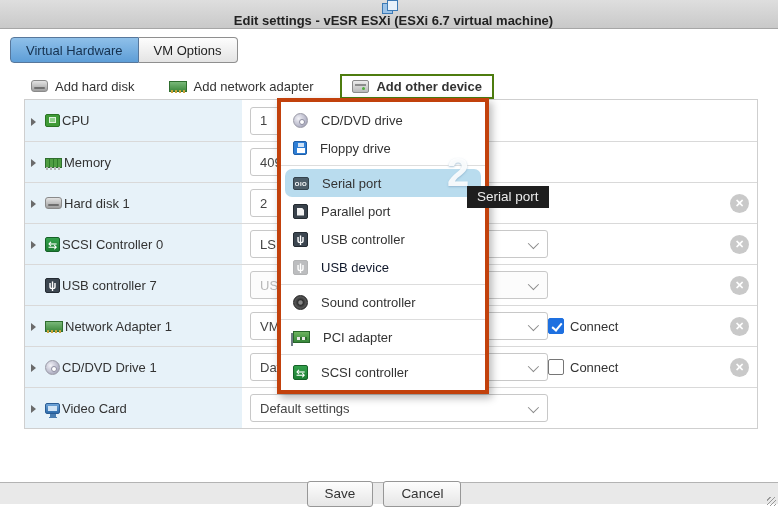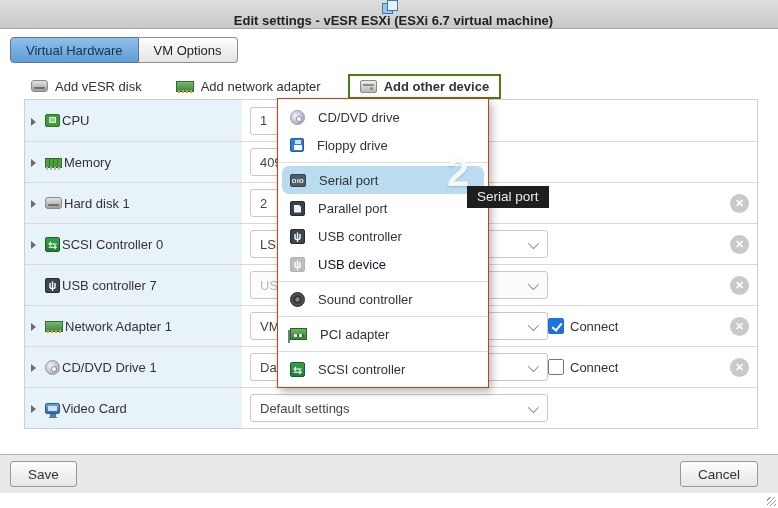--- a/index.html
+++ b/index.html
@@ -107,36 +107,36 @@
   .chk { width:16px; height:16px; border:1px solid #767676; border-radius:2px; background:#fff; position:relative; flex:none; }
   .chk.checked { background:#1e70e0; border-color:#1e70e0; }
   .chk.checked::after { content:""; position:absolute; left:5px; top:1.5px; width:4px; height:8px;
     border-right:2px solid #fff; border-bottom:2px solid #fff; transform:rotate(40deg); }
   .chk-label { font-size:13px; color:#333; margin-left:6px; }
   .remove { position:absolute; right:8px; top:11px; width:19px; height:19px; border-radius:50%;
     background:#c9c9c9; color:#fff; font-size:11px; font-weight:bold; line-height:19px; text-align:center; cursor:default; }
 
   
   .menu { position:absolute; left:277px; top:98px; width:212px; background:#fff;
-    border:1px solid #c2410c; box-shadow:3px 4px 8px rgba(0,0,0,.28); padding:4px 0; z-index:20; }
+    border:4px solid #c2410c; box-shadow:3px 4px 8px rgba(0,0,0,.28); padding:4px 0; z-index:20; }
   .mitem { height:28px; display:flex; align-items:center; padding-left:12px; font-size:13px; color:#333; }
   .mitem .mlabel { margin-left:13px; }
   .mitem.hl { background:#b9dcee; border-radius:7px; margin:0 4px; padding-left:8px; }
   .mitem.disabled { color:#0f172a; }
   .msep { height:0; border-top:1px solid #ddd; margin:3px 0; }
 
   
   .badge2 { position:absolute; left:447px; top:150px; z-index:30; font-size:40px; font-weight:bold;
     color:rgba(255,255,255,.9); text-shadow:0 1px 2px rgba(120,160,190,.6); }
   .tooltip { position:absolute; left:467px; top:186px; z-index:31; background:#1e1e1e; color:#ececec;
     font-size:13.5px; padding:3px 10px 4px 10px; white-space:nowrap; }
 
   
-  .footer { position:absolute; left:0; bottom:15px; width:778px; height:39px; background:#e9e9e9;
-    border-top:1px solid #b3b3b3; display:flex; align-items:center; justify-content:space-between; padding-right:20px; }
+  .footer { position:absolute; left:0; bottom:4px; width:778px; height:22px; background:#e9e9e9;
+    border-top:1px solid #b3b3b3; display:flex; align-items:center; justify-content:center; padding-right:20px; }
   .btn { height:26px; padding:0 17px; margin-left:10px; font-size:13.5px; color:#333;
     background:linear-gradient(#fdfdfd,#e6e6e6); border:1px solid #979797; border-radius:3px; }
   .resize-handle { position:absolute; right:2px; bottom:2px; width:9px; height:9px;
     background:repeating-linear-gradient(135deg, transparent 0 2px, #999 2px 3px); }
 </style>
 </head>
 <body>
 
 <div class="window">
 
@@ -146,21 +146,21 @@
   </div>
 
   <div class="tabs">
     <div class="tab active">Virtual Hardware</div>
     <div class="tab">VM Options</div>
   </div>
 
   <div class="toolbar">
     <div class="tool-btn">
       <span class="ic ic-disk"></span>
-      <span class="tlabel">Add vESR disk</span>
+      <span class="tlabel">Add hard disk</span>
     </div>
     <div class="tool-btn">
       <span class="ic ic-net"></span>
       <span class="tlabel">Add network adapter</span>
     </div>
     <div class="tool-btn selected">
       <span class="ic ic-otherdev"></span>
       <span class="tlabel">Add other device</span>
     </div>
   </div>

